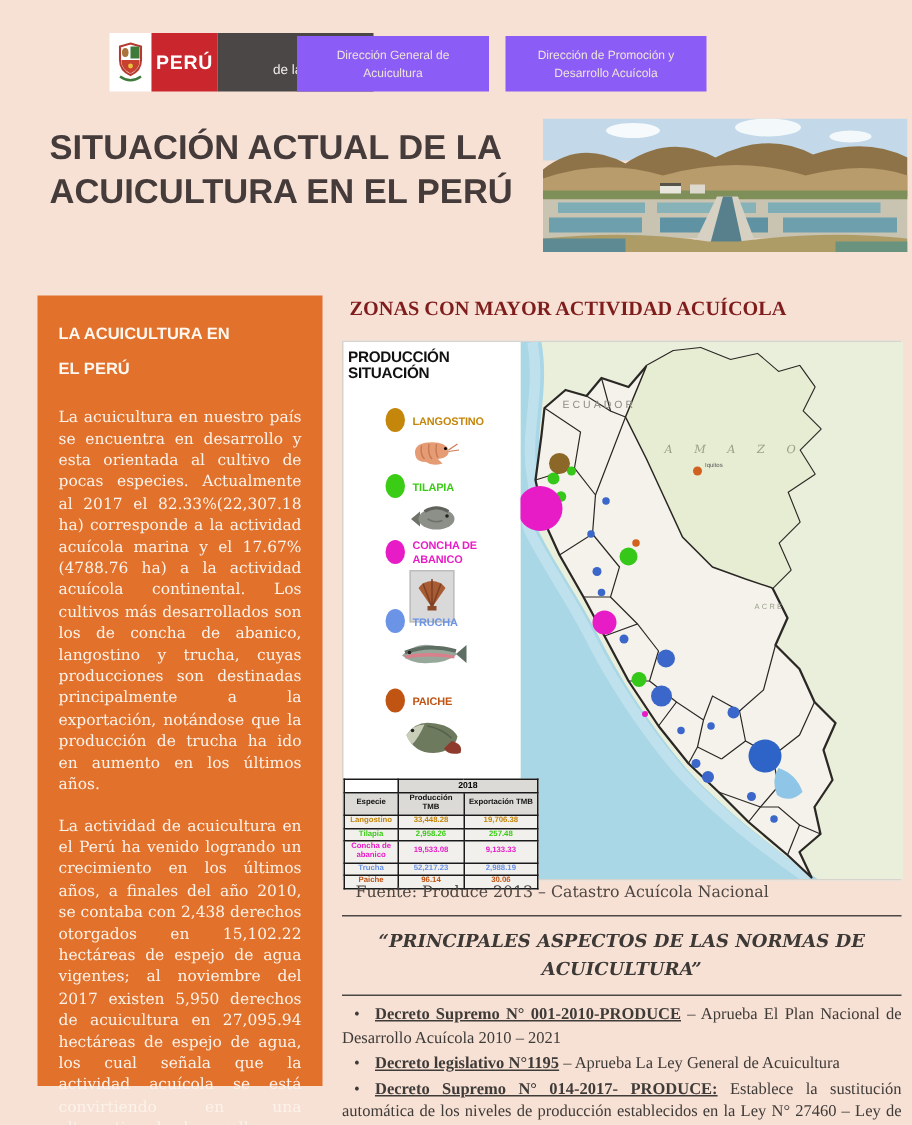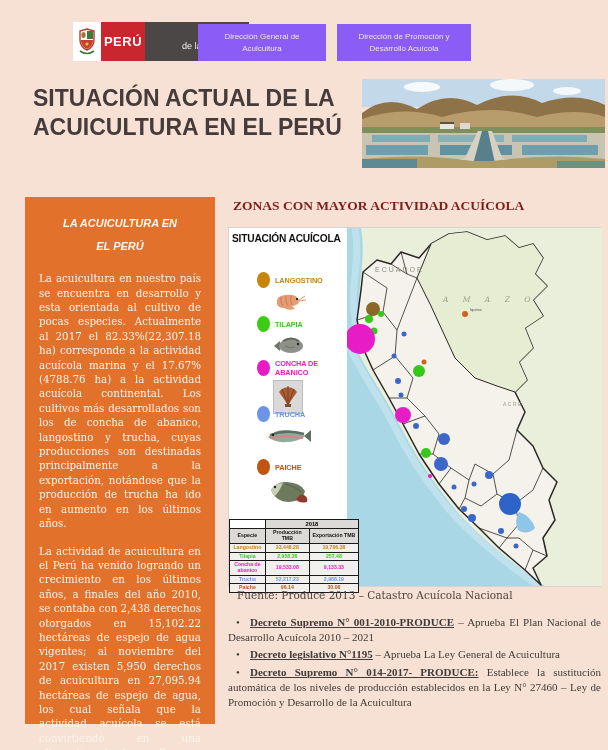--- a/index.html
+++ b/index.html
@@ -21,21 +21,21 @@
 
   
   .page-title{left:33px;top:84px;width:340px;font-size:23px;font-weight:bold;color:#443B3A;line-height:1.28;}
 
   
   .photo{left:362px;top:79px;width:243px;height:89px;}
 
   
   .sidebar{left:25px;top:197px;width:190px;height:527px;background:#E2712C;box-sizing:border-box;
            padding:15px 14px;color:#FCF3EA;}
-  .sb-title{font-size:11px;font-weight:bold;text-align:center;line-height:2.1;color:#FFF8F0;font-style:italic;}
+  .sb-title{font-size:11px;font-weight:bold;line-height:2.1;color:#FFF8F0;}
   .sidebar p{margin:13px 0 0 0;font-family:"DejaVu Serif",serif;font-size:10.3px;line-height:1.4;
              text-align:justify;}
 
   
   .zones-heading{left:233px;top:198px;width:370px;font-size:13.5px;font-weight:bold;color:#E05E23;}
   .map-panel{left:228px;top:227px;width:373px;height:360px;background:#ffffff;border:1px solid #D8D3CC;
              box-sizing:border-box;}
   .legend{position:absolute;left:0;top:0;width:118px;height:290px;}
   .legend-title{position:absolute;left:3px;top:5px;font-size:10.2px;font-weight:bold;color:#111;letter-spacing:-.2px;}
   .lg-item{position:absolute;left:0;width:118px;}
@@ -130,21 +130,21 @@
     </div>
     <p>La acuicultura en nuestro país se encuentra en desarrollo y esta orientada al cultivo de pocas especies. Actualmente al 2017 el 82.33%(22,307.18 ha) corresponde a la actividad acuícola marina y el 17.67%(4788.76 ha) a la actividad acuícola continental. Los cultivos más desarrollados son los de concha de abanico, langostino y trucha, cuyas producciones son destinadas principalmente a la exportación, notándose que la producción de trucha ha ido en aumento en los últimos años.</p>
     <p>La actividad de acuicultura en el Perú ha venido logrando un crecimiento en los últimos años, a finales del año 2010, se contaba con 2,438 derechos otorgados en 15,102.22 hectáreas de espejo de agua vigentes; al noviembre del 2017 existen 5,950 derechos de acuicultura en 27,095.94 hectáreas de espejo de agua, los cual señala que la actividad acuícola se está convirtiendo en una alternativa de desarrollo para la población.</p>
   </aside>
 
   <h2 class="abs zones-heading" style="margin: 0px; color: #7f1d1d; font-family: Liberation Serif, serif;">ZONAS CON MAYOR ACTIVIDAD ACUÍCOLA</h2>
 
   <div class="abs map-panel">
 
     <div class="legend">
-      <div class="legend-title">SITUACIÓN ACUÍCOLA</div>
+      <div class="legend-title">PRODUCCIÓN SITUACIÓN</div>
 
       <div class="lg-item" style="top:44px;">
         <div class="lg-row">
           <span class="lg-dot" style="background: rgb(196, 134, 11);"></span>
           <span class="lg-label" style="color: rgb(196, 134, 11);">LANGOSTINO</span>
         </div>
         <div class="lg-img">
           <svg width="38" height="22" viewBox="0 0 38 22">
             <path d="M8,13 Q6,5 16,4 Q28,3 30,9 Q31,14 23,15 L26,18 Q19,20 15,17 Q9,17 8,13 Z" fill="#E59B74"></path>
             <path d="M12,6 Q11,12 14,15 M17,5 Q16,12 19,15 M22,5 Q21,11 23,14" stroke="#C97B52" stroke-width="1" fill="none"></path>
@@ -323,20 +323,21 @@
         <td class="dat" style="color: rgb(192, 84, 19);">96.14</td>
         <td class="dat" style="color: rgb(192, 84, 19);">30.06</td>
       </tr>
     </tbody>
       </table>
   </div>
 
   <div class="abs fuente">Fuente: Produce 2013 – Catastro Acuícola Nacional</div>
 
   <div class="abs norms">
+    <div class="norms-heading">“PRINCIPALES ASPECTOS DE LAS NORMAS DE ACUICULTURA”</div>
     <div class="norm-list">
       <div class="norm-item">
         <span class="blt">•</span><span class="lead">Decreto Supremo N° 001-2010-PRODUCE</span><span> – Aprueba El Plan Nacional  de Desarrollo Acuícola 2010 – 2021</span>
       </div>
       <div class="norm-item">
         <span class="blt">•</span><span class="lead">Decreto legislativo N°1195</span><span> – Aprueba La Ley General de Acuicultura</span>
       </div>
       <div class="norm-item">
         <span class="blt">•</span><span class="lead">Decreto Supremo N° 014-2017- PRODUCE:</span><span> Establece la sustitución automática de los niveles de producción establecidos en la Ley N° 27460 – Ley de Promoción y Desarrollo de la Acuicultura</span>
       </div>

